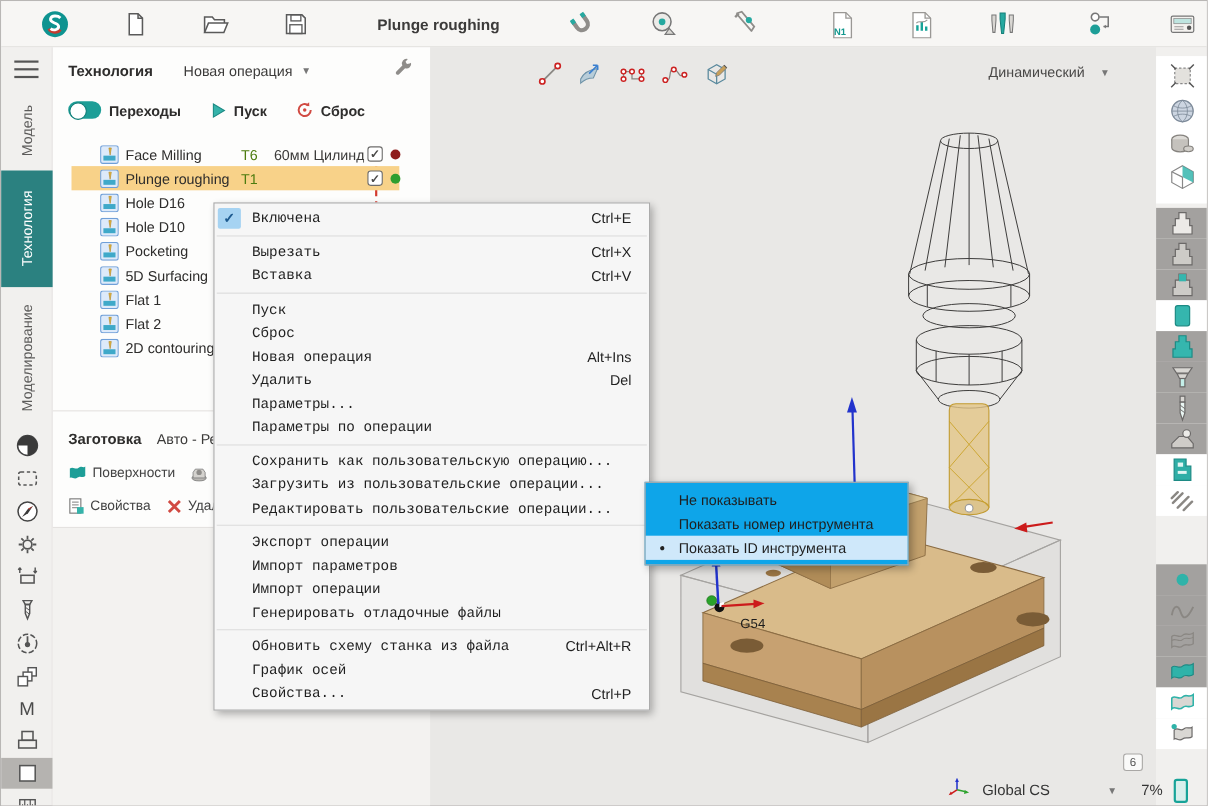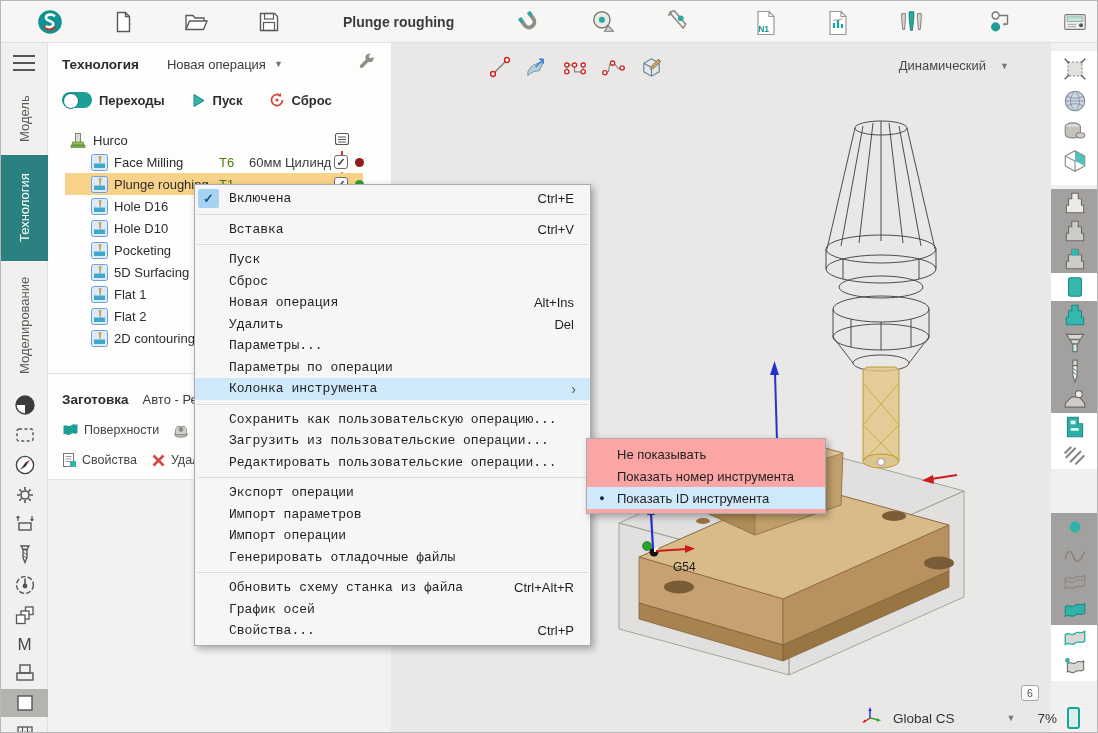--- a/index.html
+++ b/index.html
@@ -76,21 +76,21 @@
   .menu-item { position:relative; height:21.5px; display:flex; align-items:center; font-size:13px; color:#1f1f1f; padding-right:10px; }
   .menu-item.hl { background:#cfe8fa; }
   .menu-item .gutter { width:28px; flex:0 0 auto; display:flex; align-items:center; justify-content:center; }
   .menu-item .gutter.checked { margin-left:3px; width:21px; height:19px; background:#a6d3f2; border-radius:2px; color:#1d5a8f; font-size:13px; font-weight:bold; margin-right:4px; }
   .menu-item .lbl { margin-left:6px; white-space:nowrap;font-family:Liberation Mono, monospace; }
   .menu-item .sc { margin-left:auto; padding-right:6px; color:#1f1f1f; }
   .menu-item .sub-arrow { margin-left:auto; color:#555; font-size:14px; padding-right:4px; }
   .menu-sep { height:1px; background:#dcdcdc; margin:4px 2px; }
 
   
-  .submenu { position:absolute; left:585px; top:437px; width:240px; background:#fca5a5; border:1px solid #ababab; box-shadow:3px 3px 7px rgba(0,0,0,.3); padding:4px 0; z-index:55; }
+  .submenu { position:absolute; left:585px; top:437px; width:240px; background:#0ea5e9; border:1px solid #ababab; box-shadow:3px 3px 7px rgba(0,0,0,.3); padding:4px 0; z-index:55; }
   .sub-item { height:22px; display:flex; align-items:center; font-size:13px; color:#1f1f1f; }
   .sub-item.hl { background:#cfe8fa; }
   .sub-item .gutter { width:30px; text-align:center; font-size:9px; color:#222; }
   .checkbox { width:14px; height:14px; border:1.3px solid #6d6c6b; border-radius:3px; background:#fff; display:flex; align-items:center; justify-content:center; font-size:11px; color:#4a4948; font-weight:bold; }
 
   
   .badge6 { position:absolute; left:1020px; top:684px; width:18px; height:16px; background:#fafaf9; border:1px solid #a9a7a5; border-radius:3px; font-size:10.5px; color:#555; display:flex; align-items:center; justify-content:center; z-index:30; }
   .status { position:absolute; left:860px; top:704px; display:flex; align-items:center; z-index:30; }
   .cs-label { font-size:13.5px; color:#333; margin-left:10px; }
   .cs-chev { font-size:9px; color:#777; margin-left:52px; }
@@ -333,34 +333,20 @@
             <path d="M13.5 8a5.5 5.5 0 1 1-2-4.2" fill="none" stroke="#d14a42" stroke-width="1.8"></path>
             <path d="M12 1l.2 3.5L8.8 4z" fill="#d14a42"></path>
             <circle cx="8" cy="8" r="1.6" fill="#d14a42"></circle>
           </svg>
           <span>Сброс</span>
         </span>
     </div>
 
     <div class="tree">
       <div class="dash-line" style="top:22px;height:38px;"></div>
-      <div class="tree-row machine">
-        <span class="op-icon">
-            <svg width="18" height="18" viewBox="0 0 18 18">
-              <path d="M2 14h14v2.5H2z" fill="#79b24a" stroke="#4e7a2e" stroke-width=".6"></path>
-              <rect x="6.5" y="2.5" width="5" height="11" fill="#d7ddd2" stroke="#5a7a4a" stroke-width=".8"></rect>
-              <rect x="3.5" y="11" width="11" height="3" fill="#93c162" stroke="#4e7a2e" stroke-width=".6"></rect>
-            </svg>
-          </span>
-        <span>Hurco</span>
-        <span class="hurco-list-icon"><svg width="17" height="17" viewBox="0 0 17 17">
-              <rect x="1.5" y="2.5" width="13" height="11" rx="2" fill="#fff" stroke="#555" stroke-width="1.1"></rect>
-              <path d="M4 6h8M4 8.5h8M4 11h8" stroke="#555" stroke-width="1"></path>
-            </svg></span>
-      </div>
       <div>
           <div class="tree-row">
             <span class="op-icon">
               <svg width="17" height="17" viewBox="0 0 17 17">
                 <rect x="0.5" y="0.5" width="16" height="16" rx="2" fill="#ddeafa" stroke="#6f9fd8"></rect>
                 <rect x="3" y="9.5" width="11" height="4.5" fill="#3fa9c9"></rect>
                 <path d="M8 2.5h2.2l-1.1 6.5z" fill="#e8b93c" stroke="#a87d1c" stroke-width="0.5"></path>
               </svg>
             </span>
             <span>Face Milling</span>
@@ -765,20 +751,25 @@
 
   <div class="context-menu">
       <div class="menu-item">
         <span class="gutter checked">✓</span>
         <span class="lbl">Включена</span>
         <span class="sc">Ctrl+E</span>
       </div>
       <div class="menu-sep"></div>
       <div class="menu-item">
         <span class="gutter"></span>
+        <span class="lbl">Вырезать</span>
+        <span class="sc">Ctrl+X</span>
+      </div>
+      <div class="menu-item">
+        <span class="gutter"></span>
         <span class="lbl">Вставка</span>
         <span class="sc">Ctrl+V</span>
       </div>
       <div class="menu-sep"></div>
       <div class="menu-item">
         <span class="gutter"></span>
         <span class="lbl">Пуск</span>
       </div>
       <div class="menu-item">
         <span class="gutter"></span>
@@ -794,25 +785,20 @@
         <span class="lbl">Удалить</span>
         <span class="sc">Del</span>
       </div>
       <div class="menu-item">
         <span class="gutter"></span>
         <span class="lbl">Параметры...</span>
       </div>
       <div class="menu-item">
         <span class="gutter"></span>
         <span class="lbl">Параметры по операции</span>
-      </div>
-      <div class="menu-item hl">
-        <span class="gutter"></span>
-        <span class="lbl">Колонка инструмента</span>
-        <span class="sub-arrow">›</span>
       </div>
       <div class="menu-sep"></div>
       <div class="menu-item">
         <span class="gutter"></span>
         <span class="lbl">Сохранить как пользовательскую операцию...</span>
       </div>
       <div class="menu-item">
         <span class="gutter"></span>
         <span class="lbl">Загрузить из пользовательские операции...</span>
       </div>

